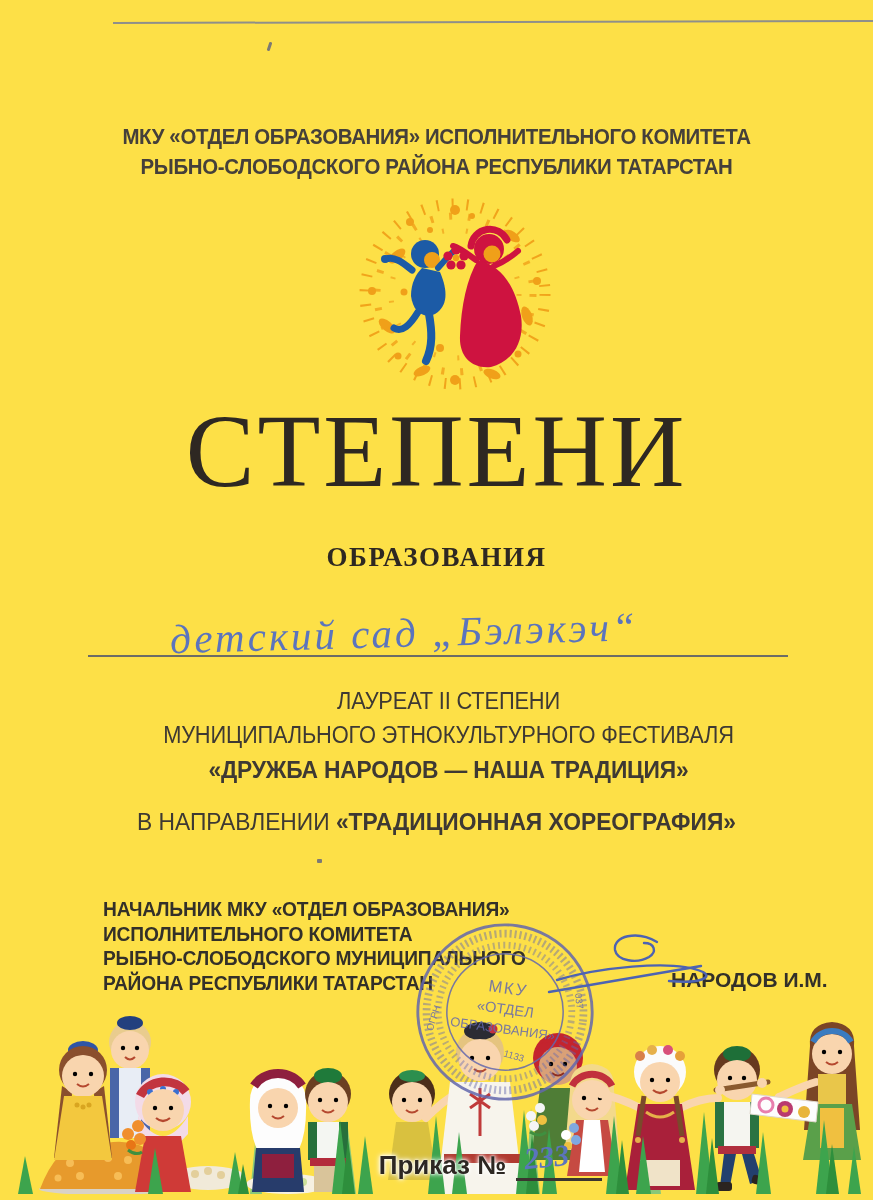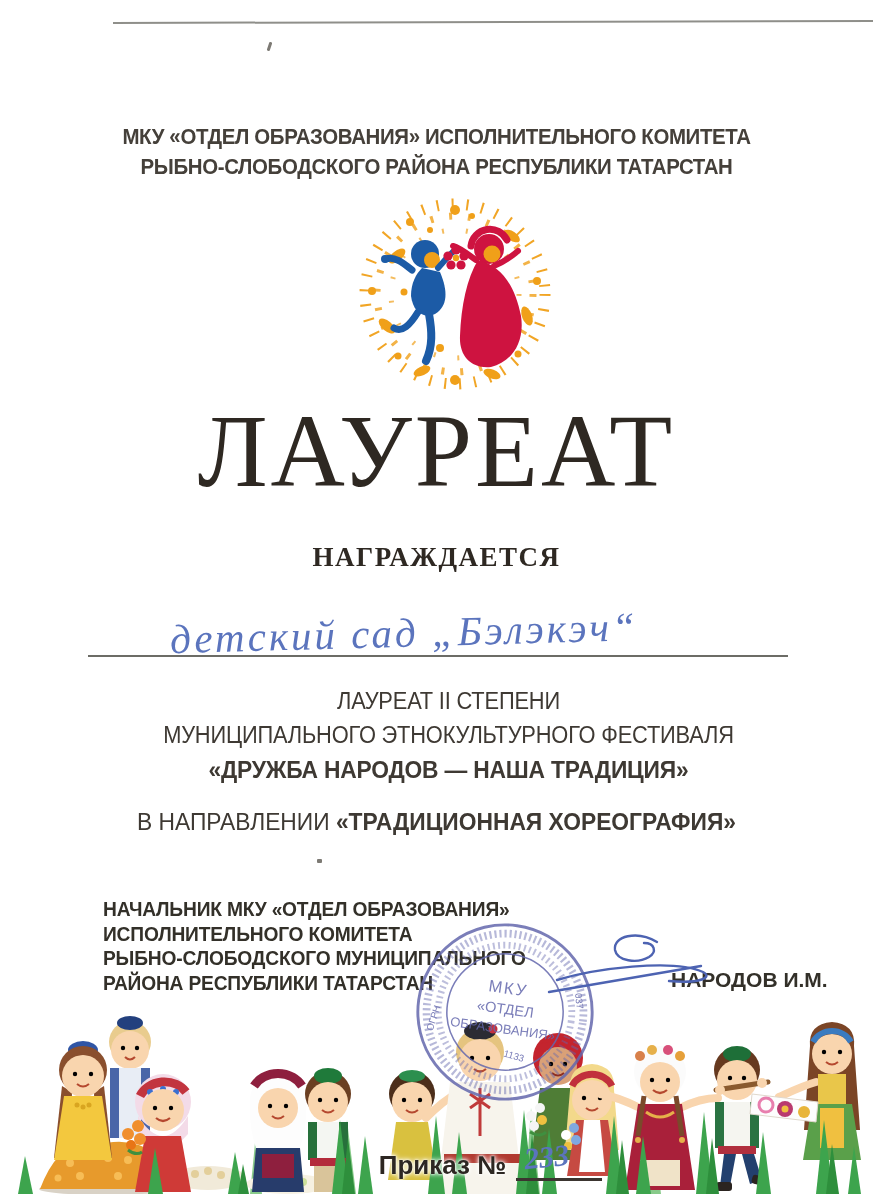--- a/index.html
+++ b/index.html
@@ -1,18 +1,18 @@
 <!DOCTYPE html>
 <html lang="ru"><head>
 <meta charset="utf-8">
 <style>
   html,body{margin:0;padding:0;background:#e8e8e8;}
   .page{
     position:relative;width:873px;height:1200px;margin:0 auto;
-    background:#ffffff;overflow:hidden;
+    background:#fde047;overflow:hidden;
     font-family:"Liberation Sans",sans-serif;color:#3a342e;
   }
   
   .scan-line{position:absolute;top:21px;left:113px;width:760px;height:2px;
     background:#8f8f8a;transform:rotate(-.15deg);}
   .scan-speck{position:absolute;background:#7d7a74;border-radius:1px;}
   
   .header{position:absolute;top:122px;left:0;width:100%;text-align:center;
     color:#45403a;font-size:22px;line-height:30px;font-weight:bold;
     letter-spacing:-0.4px;transform:scaleX(.93);}
@@ -128,22 +128,22 @@
         <circle cx="104" cy="54" r="4.6"></circle>
           <circle cx="112" cy="60" r="4.6"></circle>
         <circle cx="109" cy="69" r="4.6"></circle>
           <circle cx="99" cy="69" r="4.6"></circle>
         <circle cx="96" cy="60" r="4.6"></circle>
           <circle cx="104" cy="62" r="3.2" fill="#f0a019"></circle>
       </g>
     </svg>
   </div>
 
-  <div class="title">ЛАУРЕАТ</div>
-  <div class="awarded">НАГРАЖДАЕТСЯ</div>
+  <div class="title">СТЕПЕНИ</div>
+  <div class="awarded">ОБРАЗОВАНИЯ</div>
 
   <div class="recipient">детский сад „Бэлэкэч“</div>
   <div class="write-line"></div>
 
   <div class="award">
     <div class="l">ЛАУРЕАТ II СТЕПЕНИ</div>
     <div class="l">МУНИЦИПАЛЬНОГО ЭТНОКУЛЬТУРНОГО ФЕСТИВАЛЯ</div>
     <div class="l bold">«ДРУЖБА НАРОДОВ — НАША ТРАДИЦИЯ»</div>
   </div>
 

